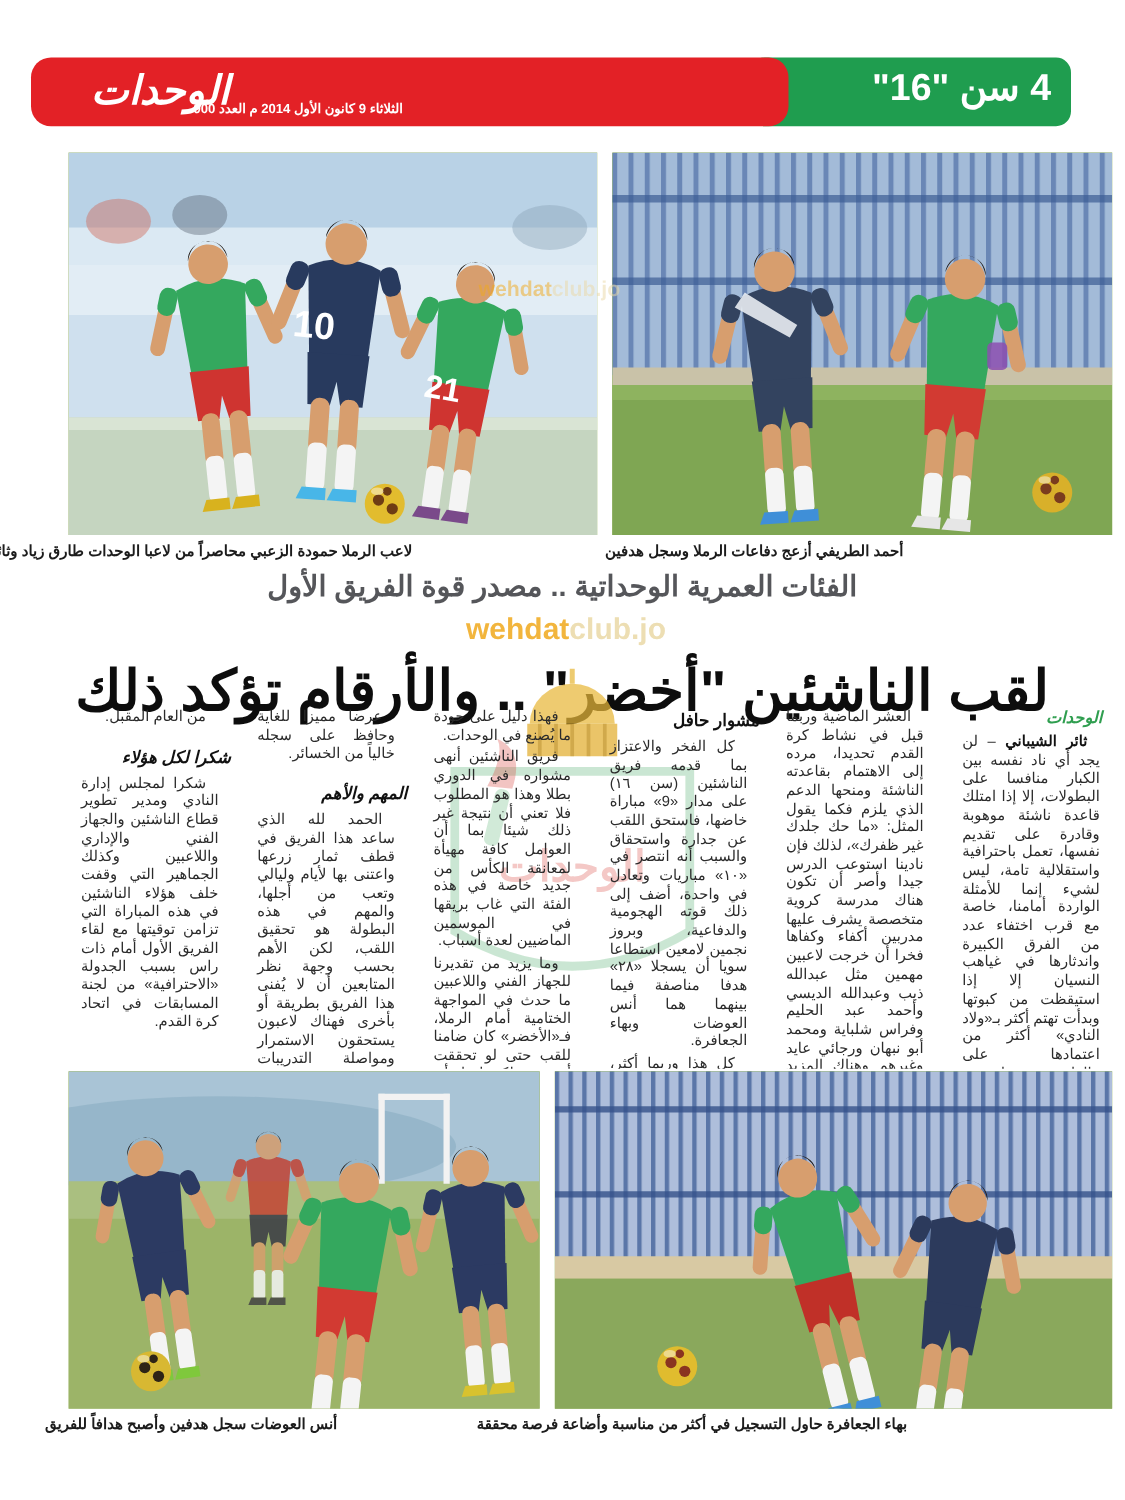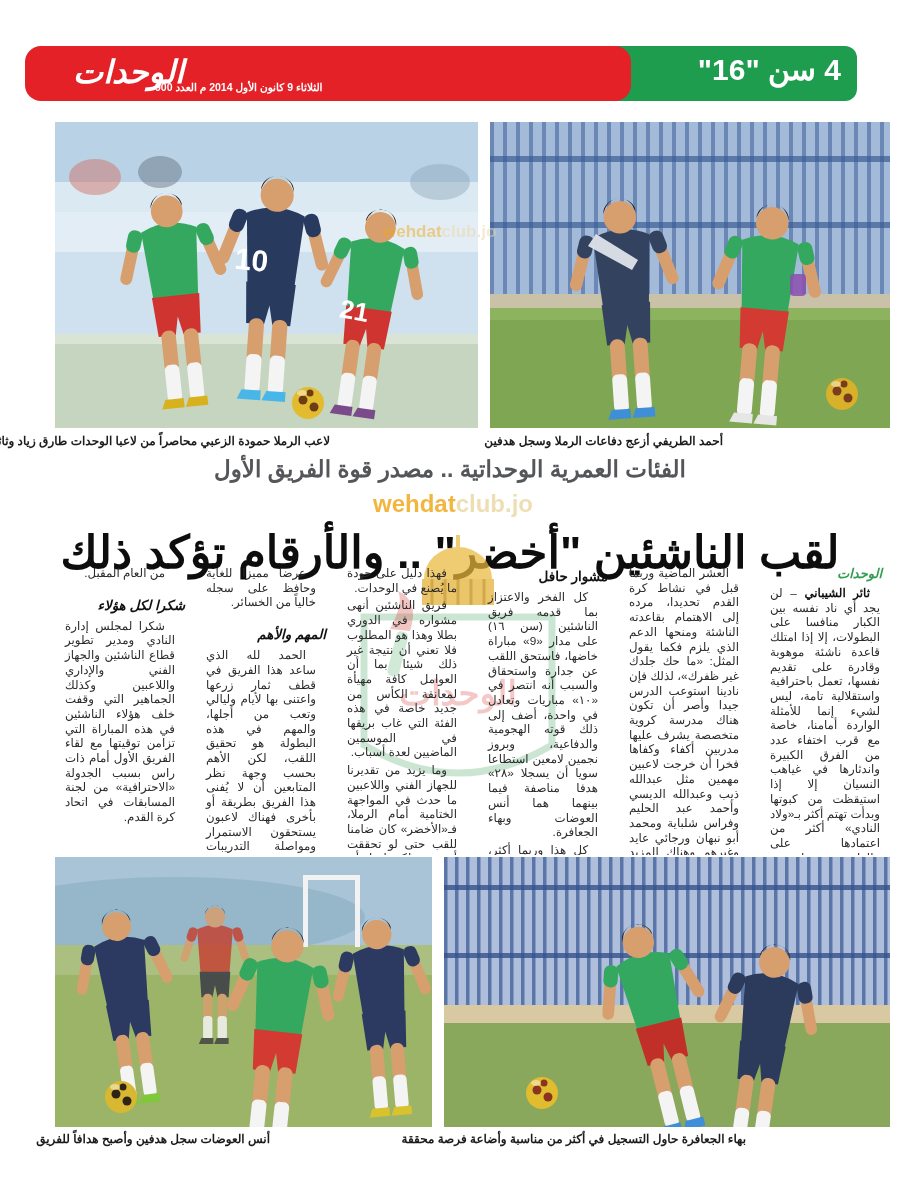--- a/index.html
+++ b/index.html
@@ -23,21 +23,21 @@
   .photo svg{position:absolute;left:0;top:0;width:100%;height:100%;}
   .ph-tl{left:55px;top:122px;width:423px;height:306px;}
   .ph-tr{left:490px;top:122px;width:400px;height:306px;}
   .ph-bl{left:55px;top:857px;width:377px;height:270px;}
   .ph-br{left:444px;top:857px;width:446px;height:270px;}
   .caption{position:absolute;font-size:12px;font-weight:bold;color:#1c1c1c;
     white-space:nowrap;}
   .cap-tl{left:75px;top:434px;width:255px;text-align:right;}
   .cap-tr{left:490px;top:434px;width:233px;text-align:left;}
   .cap-bl{left:75px;top:1132px;width:195px;text-align:right;}
-  .cap-br{left:456px;top:1132px;width:290px;text-align:left;}
+  .cap-br{left:436px;top:1132px;width:290px;text-align:left;}
   
   .subtitle{position:absolute;left:0;right:0;top:456px;text-align:center;
     font-size:23px;font-weight:bold;color:#55565a;}
   .headline{position:absolute;left:0;right:0;top:494px;text-align:center;
     font-size:45px;line-height:58px;font-weight:900;color:#0d0d0d;
     white-space:nowrap;letter-spacing:-0.5px;}
   
   .wm-text{position:absolute;direction:ltr;font-weight:bold;white-space:nowrap;
     pointer-events:none;}
   .wm-1{left:373px;top:490px;font-size:24px;opacity:.85;}

